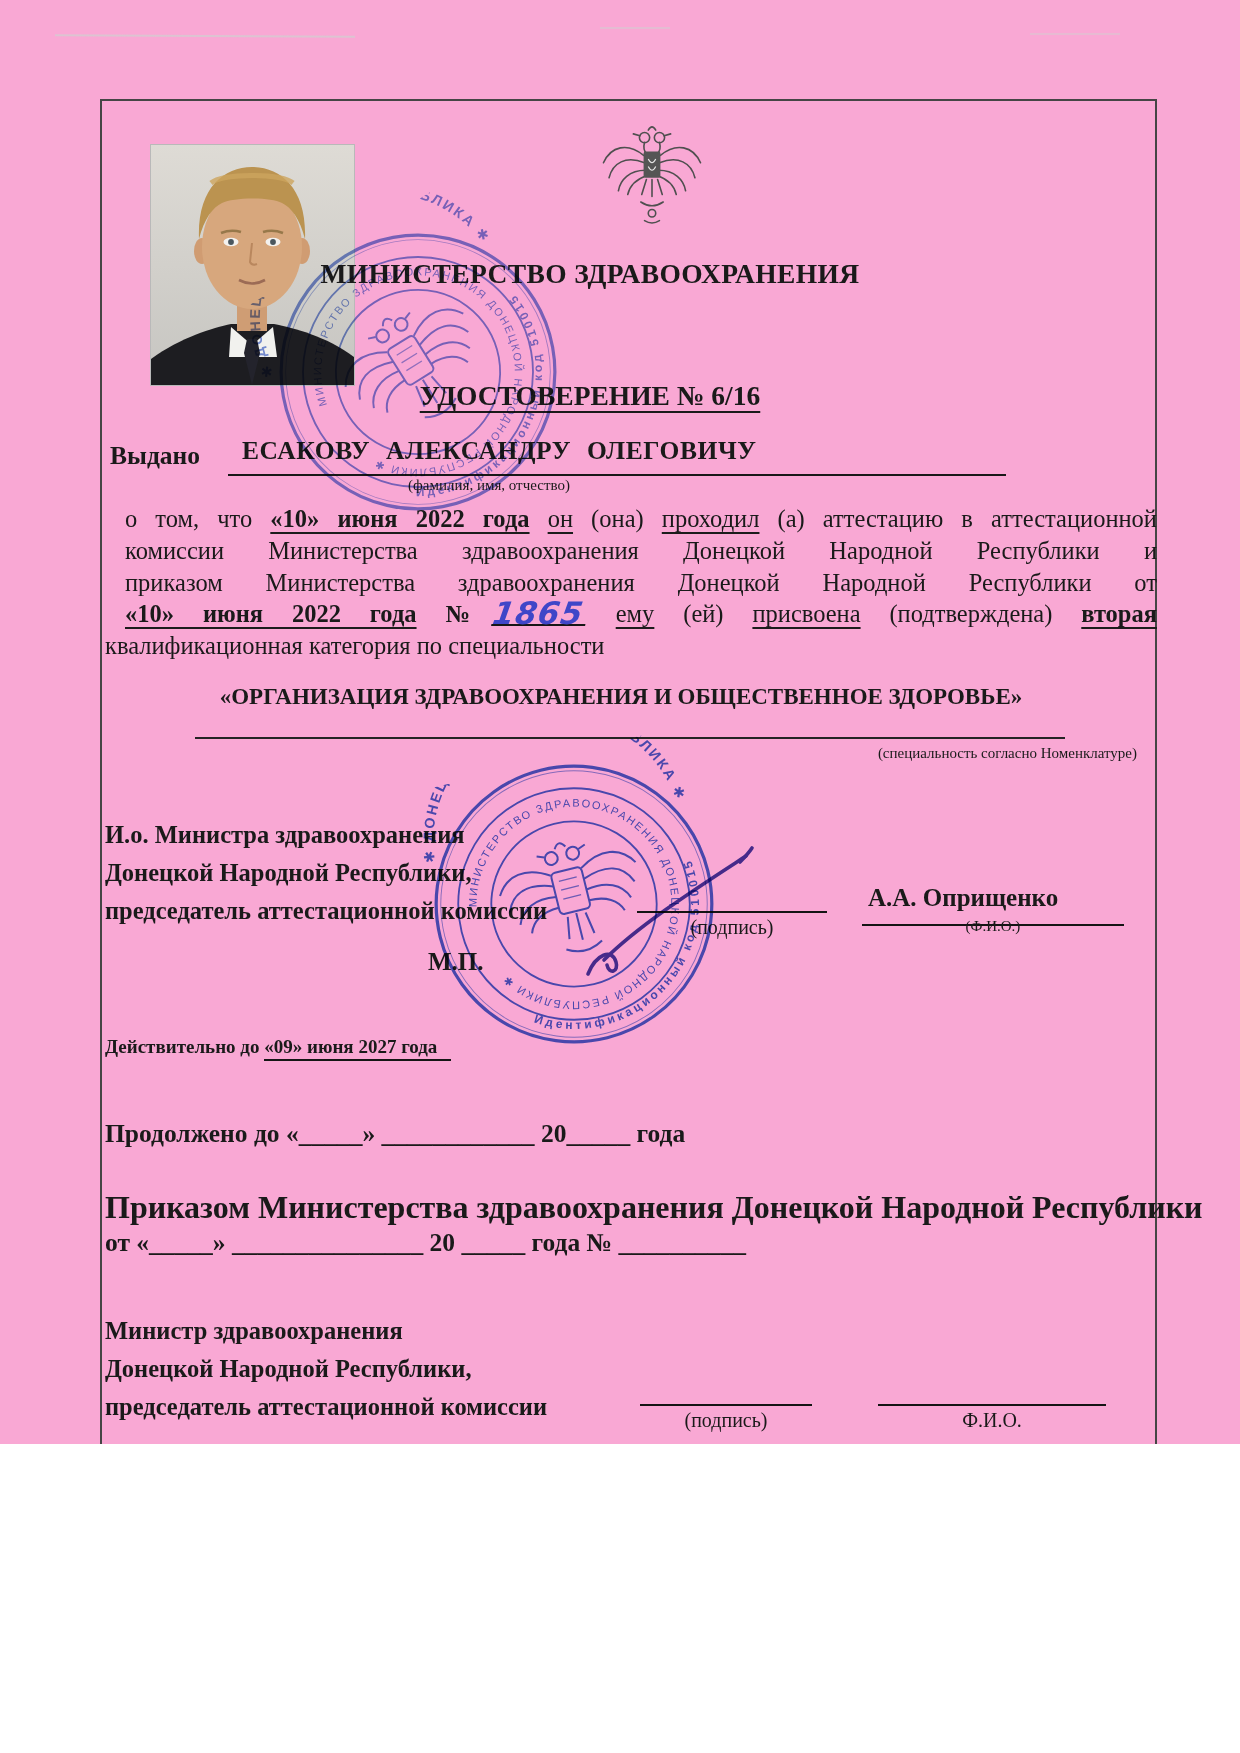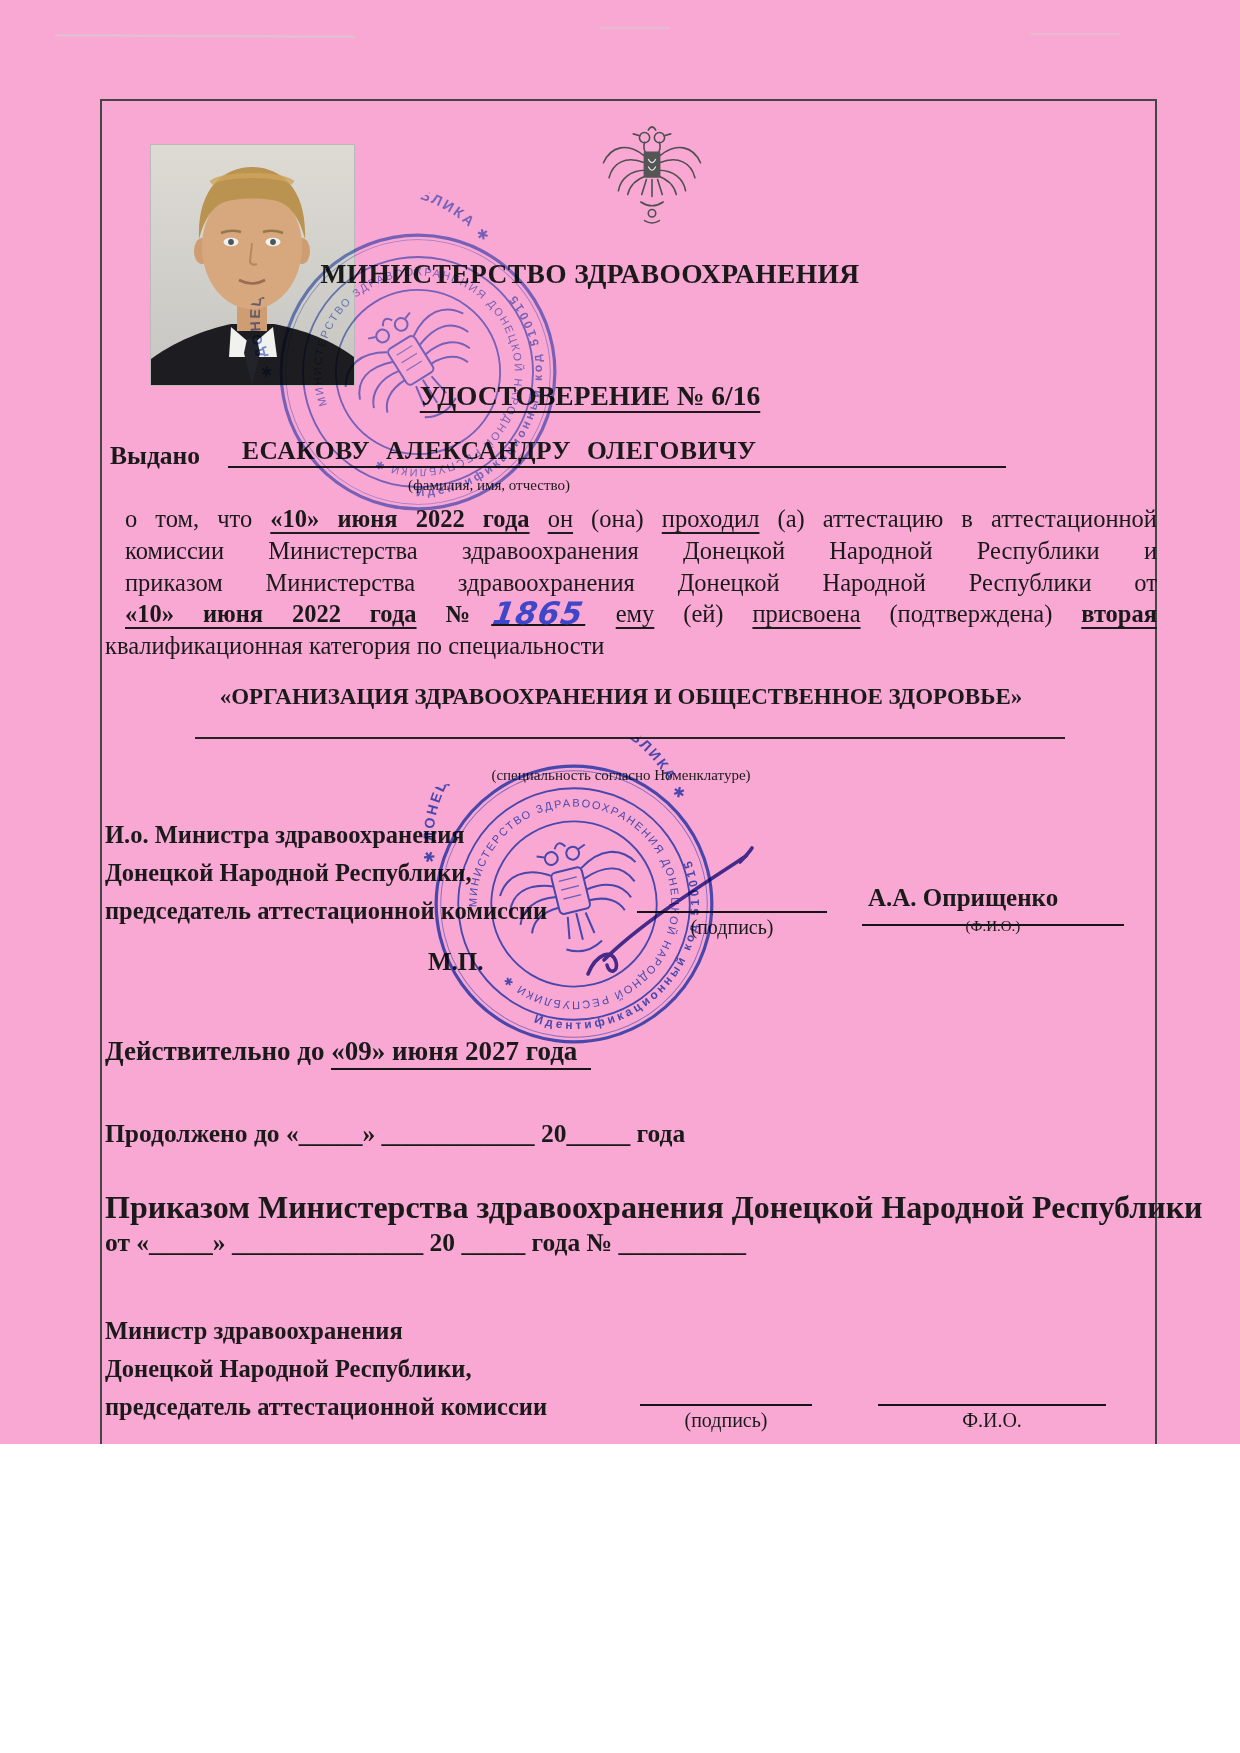--- a/index.html
+++ b/index.html
@@ -18,40 +18,40 @@
   .emblem{position:absolute;left:596px;top:120px;width:112px;height:108px;}
   
   .ministry{position:absolute;left:245px;top:256px;width:690px;text-align:center;
             font-weight:700;font-size:27.5px;line-height:35px;letter-spacing:.4px;}
   .title{position:absolute;left:245px;top:380px;width:690px;text-align:center;
          font-weight:700;font-size:27.5px;}
   .title span{text-decoration:underline;text-decoration-thickness:2.2px;text-underline-offset:6px;}
   
   .issued{position:absolute;left:110px;top:441px;font-weight:700;font-size:25.5px;}
   .nameline{position:absolute;left:228px;top:436px;width:778px;border-bottom:2.6px solid #181818;
-            padding-bottom:0;}
+            padding-bottom:8px;}
   .nm{font-weight:700;font-size:25.5px;letter-spacing:.6px;word-spacing:9px;margin-left:14px;}
   .namehint{position:absolute;left:349px;top:477px;width:280px;text-align:center;font-size:15px;}
   
   .para{position:absolute;left:105px;top:503px;width:1032px;font-size:24.5px;line-height:31.8px;}
   .bline{width:100%;}
   .bline.just{text-align:justify;text-align-last:justify;margin-left:20px;}
   .b{font-weight:700;}
   .u{text-decoration:underline;text-decoration-thickness:2.1px;text-underline-offset:5px;
      text-decoration-color:#1c1c1c;}
   .hw{display:inline-block;min-width:94px;text-align:center;border-bottom:2.2px solid #161616;
       color:#3f46c8;font-family:"DejaVu Sans",sans-serif;font-style:italic;font-weight:600;
       font-size:31px;line-height:22px;letter-spacing:1px;transform:skewX(-9deg);
       vertical-align:-2px;}
   
   .spec{position:absolute;left:105px;top:684px;width:1032px;text-align:center;
         font-weight:700;font-size:23px;}
   .specrule{position:absolute;left:195px;top:737px;width:870px;height:0;
             border-top:2.4px solid #242424;}
-  .spechint{position:absolute;left:105px;top:745px;width:1032px;text-align:center;font-size:15px;margin-top:22px;}
+  .spechint{position:absolute;left:105px;top:745px;width:1032px;text-align:right;font-size:15px;}
   
   .sigblock{position:absolute;left:105px;width:580px;font-weight:700;font-size:24.5px;
             line-height:38px;}
   .s1{top:816px;} .s2{top:1312px;}
   .sub{position:absolute;border-top:2.5px solid #141414;text-align:center;font-size:20px;
        padding-top:3px;}
   .sub1{left:637px;top:911px;width:190px;}
   .sub2{left:640px;top:1404px;width:172px;}
   .sub3{left:878px;top:1404px;width:228px;}
   .fio1{position:absolute;left:862px;top:884px;width:262px;border-bottom:2.5px solid #141414;
@@ -62,21 +62,21 @@
   .mp1{top:948px;} .mp2{top:1456px;}
   
   .stamp{position:absolute;mix-blend-mode:multiply;}
   .stampA{left:272px;top:226px;width:292px;height:292px;transform:rotate(-32deg);
           color:#3a5ccb;opacity:.68;}
   .stampB{left:427px;top:757px;width:294px;height:294px;transform:rotate(-14deg);
           color:#2b51c7;opacity:.85;}
   .signature{position:absolute;left:560px;top:828px;width:220px;height:165px;
              mix-blend-mode:multiply;}
   
-  .valid{position:absolute;left:105px;top:1036px;font-weight:700;font-size:27px;}
+  .valid{position:absolute;left:105px;top:1036px;font-weight:700;font-size:19px;}
   .vdate{border-bottom:2.4px solid #151515;padding-right:14px;padding-bottom:2px;}
   .prolong{position:absolute;left:105px;top:1119px;font-weight:700;font-size:25.5px;}
   .order1{position:absolute;left:105px;top:1189px;font-weight:700;font-size:32px;}
   .order2{position:absolute;left:105px;top:1228px;font-weight:700;font-size:25.5px;}
   .defsvg{position:absolute;width:0;height:0;}
   .stext{font-family:"Liberation Sans","DejaVu Sans",sans-serif;fill:currentColor;}
 </style>
 </head>
 <body>
 

